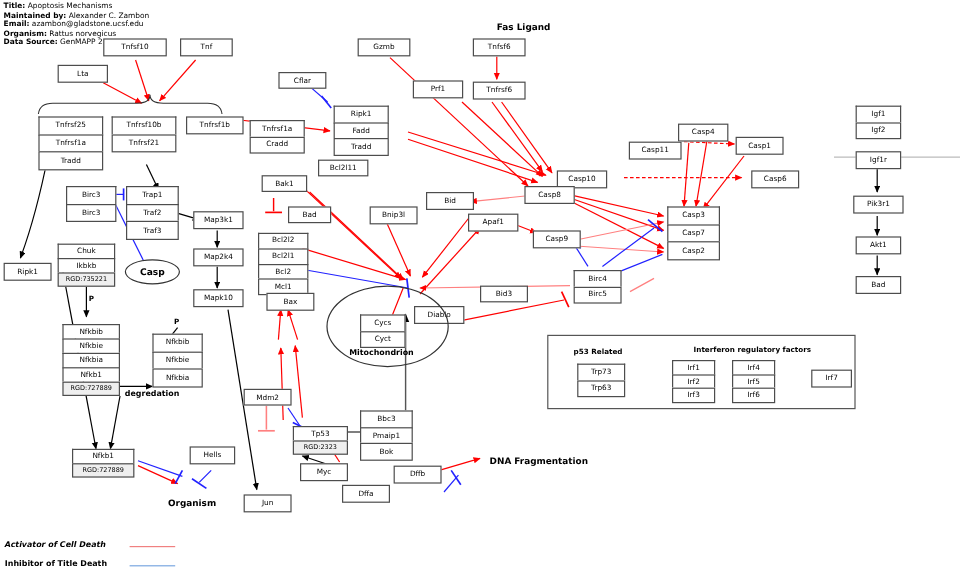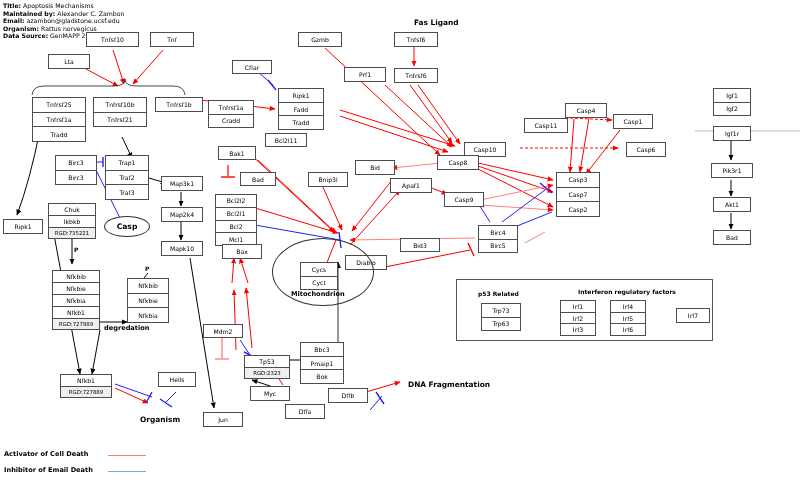--- a/index.html
+++ b/index.html
@@ -553,18 +553,18 @@
   <div class="gb" style="left:711px;top:163px;width:42px;height:15px;">
       <span>Pik3r1</span>
     </div>
   <div class="gb" style="left:713px;top:197px;width:38px;height:15px;">
       <span>Akt1</span>
     </div>
   <div class="gb" style="left:713px;top:230px;width:38px;height:15px;">
       <span>Bad</span>
     </div>
 
-  <div class="lbl" style="left:4px;top:450px;">Activator of Cell Death</div>
+  <div class="lbl" style="left:4px;top:450px;font-style:italic;">Activator of Cell Death</div>
   <div class="leg-line" style="left:108px;top:455px;width:38px;border-color:#f08080;"></div>
-  <div class="lbl" style="left:4px;top:466px;">Inhibitor of Email Death</div>
+  <div class="lbl" style="left:4px;top:466px;">Inhibitor of Title Death</div>
   <div class="leg-line" style="left:108px;top:471px;width:38px;border-color:#7ba7e0;"></div>
 
 </div>
 
 </body></html>

